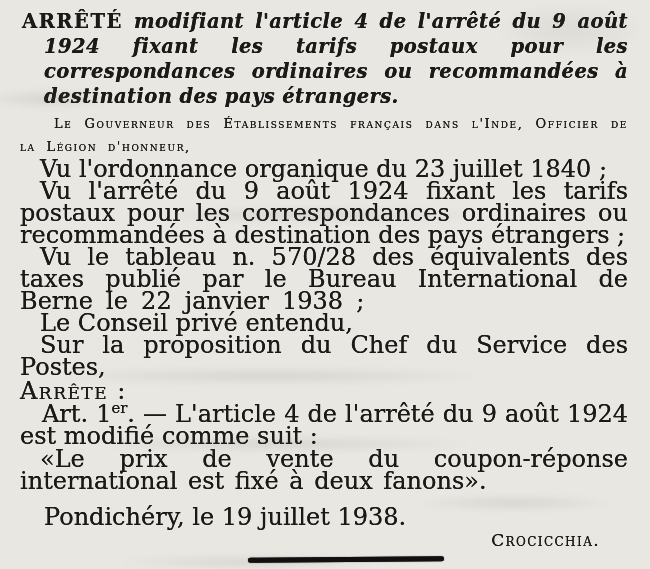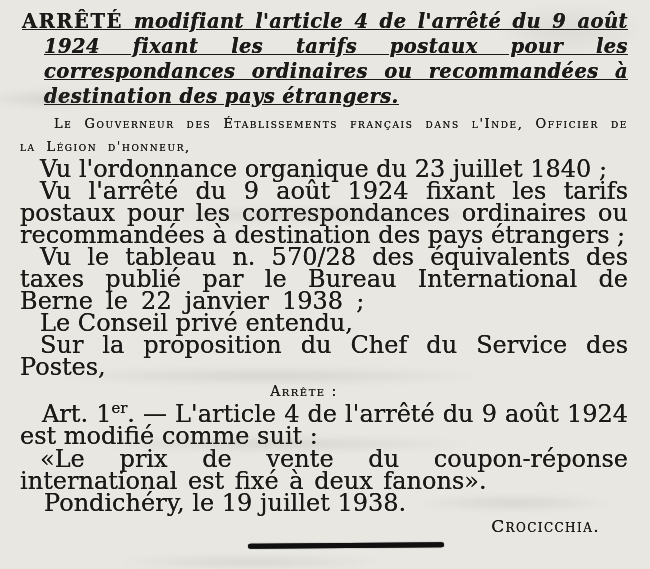--- a/index.html
+++ b/index.html
@@ -44,55 +44,53 @@
     text-shadow: 0 0 0.6px currentColor;
   }
   .title {
     font-size: 19.5px;
     line-height: 25px;
     font-weight: bold;
     padding-left: 24px;
     text-indent: -22px;
     letter-spacing: 0.4px;
     margin-bottom: 3px;
-    text-decoration: underline;
   }
   .title .lead {
     font-style: normal;
     letter-spacing: 1.5px;
   }
   .title .rest { font-style: italic; }
 
   .smallcaps { font-variant: small-caps; }
 
   .salutation {
     font-size: 13px;
     line-height: 23px;
     letter-spacing: 1.6px;
     word-spacing: 5px;
     text-indent: 34px;
   }
   .recital { text-indent: 20px; }
   .recital.wide { word-spacing: 5.5px; }
 
   .decree-heading {
-    text-align: center;
     letter-spacing: 1.5px;
     margin: 2px 40px 1px 0;
-    font-size: 14px;
+    font-size: 24px;
   }
   .article { text-indent: 22px; margin-top: 1px; }
   .article.wide { word-spacing: 2.5px; }
   .article sup {
     font-size: 0.62em;
     vertical-align: super;
     line-height: 0;
   }
   .quote { text-indent: 20px; word-spacing: 3px; margin-top: 1px; }
-  .dateline { text-indent: 24px; margin-top: 0; }
+  .dateline { text-indent: 24px; margin-top: 14px; }
   .signature {
     text-align: right;
     padding-right: 28px;
     font-size: 17px;
     letter-spacing: 1.4px;
     margin-top: 1px;
   }
   .rule {
     position: relative;
     width: 196px;

